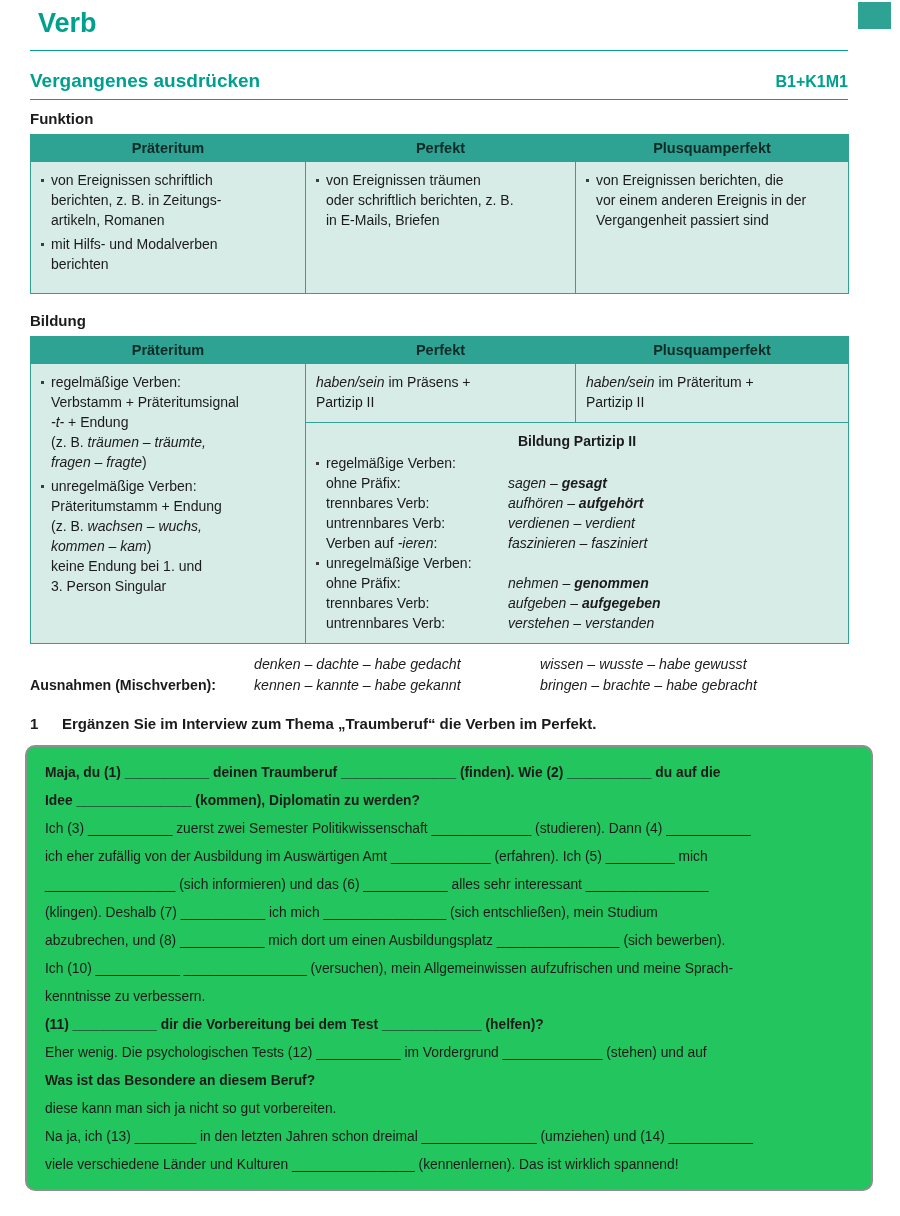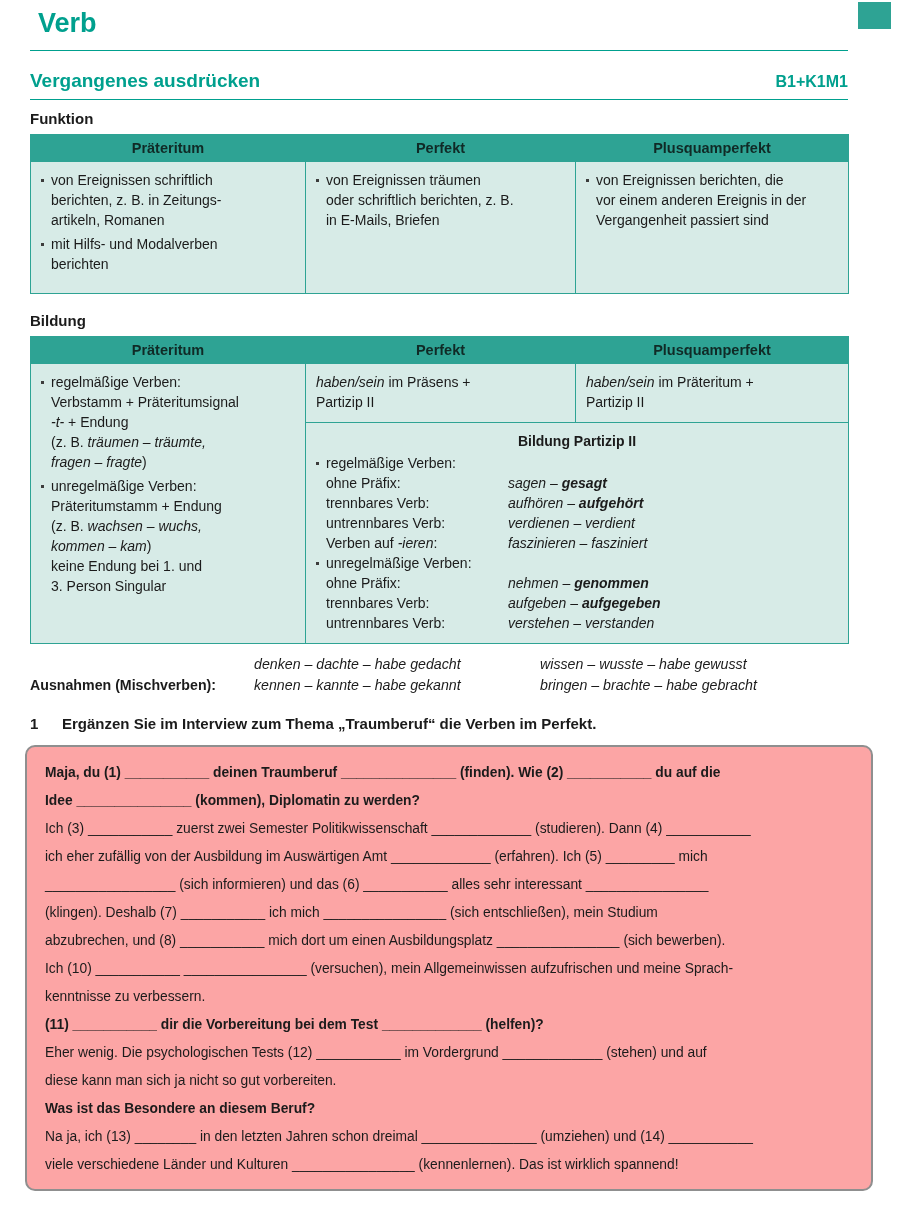--- a/index.html
+++ b/index.html
@@ -88,21 +88,21 @@
   .ax-left{flex:none;width:286px;font-style:italic;}
   .ax-right{font-style:italic;}
   
   .exercise-head{display:flex;margin:18px 30px 0 30px;font-size:15px;line-height:19px;font-weight:bold;}
   .exercise-num{flex:none;width:32px;}
   
   .interview-box{
     margin:12px 27px 0 25px;
     border:2px solid #8f8f8f;
     border-radius:10px;
-    background:#fca5a5;
+    background:#22c55e;
     padding:12px 18px 10px 18px;
   }
   .iv-line{font-size:13.8px;line-height:28px;white-space:nowrap;}
   .iv-line.q{font-weight:bold;}
 </style>
 </head>
 <body>
 
 <div class="page">
 
@@ -275,19 +275,19 @@
     <div class="iv-line q">Idee _______________ (kommen), Diplomatin zu werden?</div>
     <div class="iv-line a">Ich (3) ___________ zuerst zwei Semester Politikwissenschaft _____________ (studieren). Dann (4) ___________</div>
     <div class="iv-line a">ich eher zufällig von der Ausbildung im Auswärtigen Amt _____________ (erfahren). Ich (5) _________ mich</div>
     <div class="iv-line a">_________________ (sich informieren) und das (6) ___________ alles sehr interessant ________________</div>
     <div class="iv-line a">(klingen). Deshalb (7) ___________ ich mich ________________ (sich entschließen), mein Studium</div>
     <div class="iv-line a">abzubrechen, und (8) ___________ mich dort um einen Ausbildungsplatz ________________ (sich bewerben).</div>
     <div class="iv-line a">Ich (10) ___________ ________________ (versuchen), mein Allgemeinwissen aufzufrischen und meine Sprach-</div>
     <div class="iv-line a">kenntnisse zu verbessern.</div>
     <div class="iv-line q">(11) ___________ dir die Vorbereitung bei dem Test _____________ (helfen)?</div>
     <div class="iv-line a">Eher wenig. Die psychologischen Tests (12) ___________ im Vordergrund _____________ (stehen) und auf</div>
+    <div class="iv-line q">Was ist das Besondere an diesem Beruf?</div>
     <div class="iv-line a">diese kann man sich ja nicht so gut vorbereiten.</div>
-    <div class="iv-line q">Was ist das Besondere an diesem Beruf?</div>
     <div class="iv-line a">Na ja, ich (13) ________ in den letzten Jahren schon dreimal _______________ (umziehen) und (14) ___________</div>
     <div class="iv-line a">viele verschiedene Länder und Kulturen ________________ (kennenlernen). Das ist wirklich spannend!</div>
   </div>
 
 </div>
 
 </body></html>

